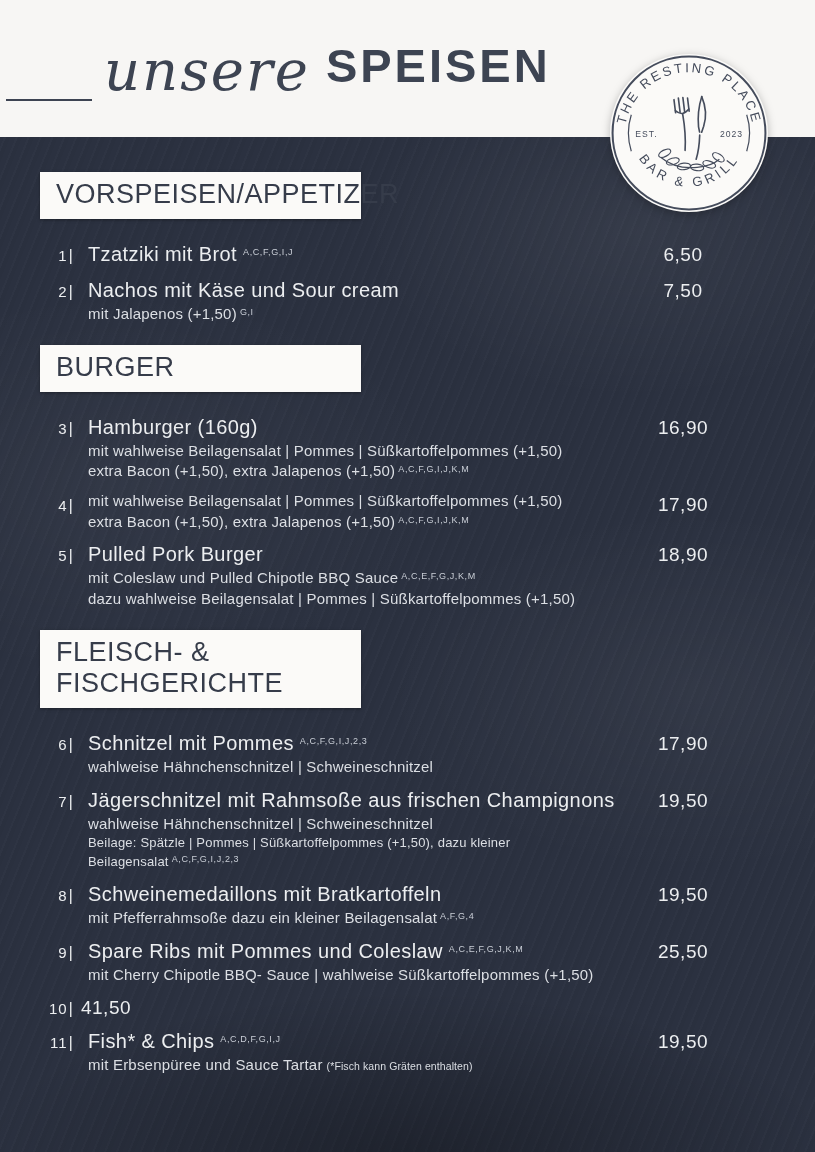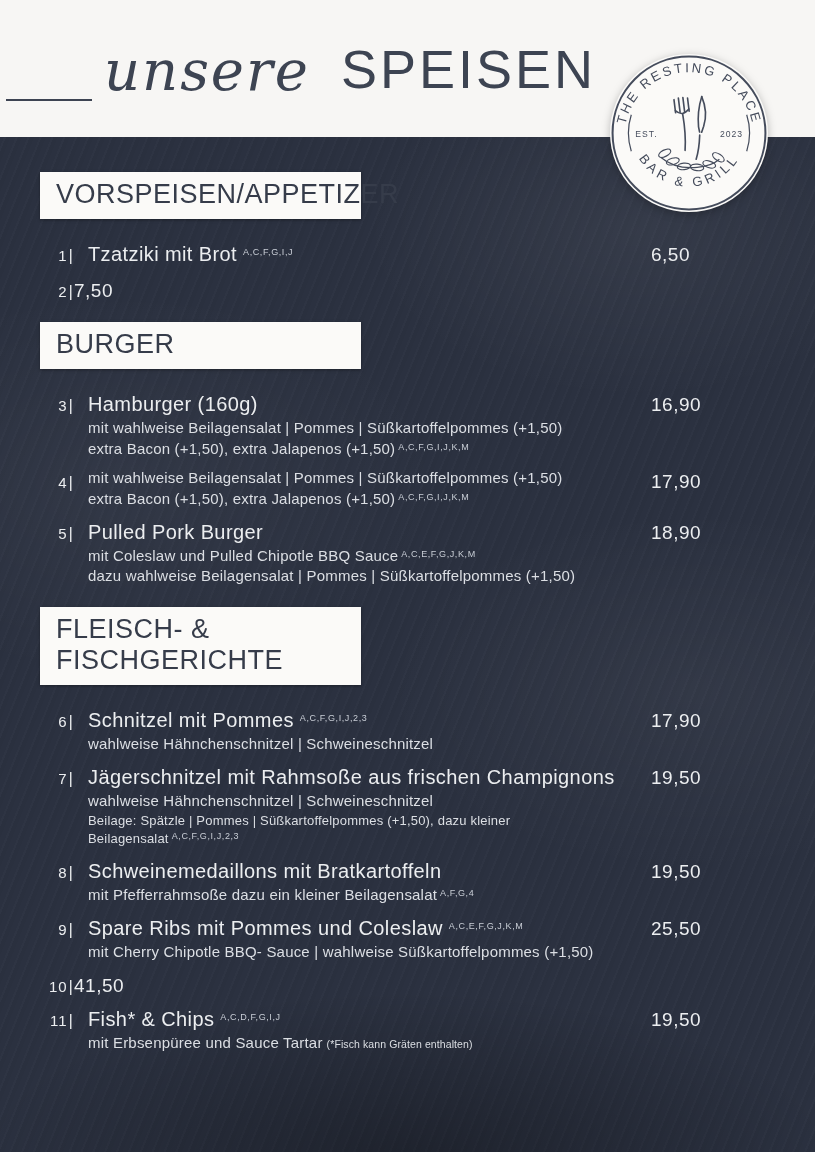--- a/index.html
+++ b/index.html
@@ -14,21 +14,21 @@
       radial-gradient(ellipse 500px 300px at 15% 42%, rgba(255,255,255,.035), transparent 65%),
       radial-gradient(ellipse 480px 280px at 85% 60%, rgba(255,255,255,.04), transparent 65%),
       radial-gradient(ellipse 600px 240px at 50% 101%, rgba(0,0,0,.30), transparent 72%),
       repeating-linear-gradient(112deg, rgba(255,255,255,.016) 0 2px, rgba(0,0,0,.025) 2px 6px, transparent 6px 11px);
   }
 
   .band{position:absolute;top:0;left:0;width:100%;height:137px;background:var(--band,#f7f6f4)}
   .rule{position:absolute;left:6px;top:99px;width:86px;height:2px;background:var(--ink,#3d4452)}
   .title{position:absolute;left:104px;top:38px;display:flex;align-items:flex-start;color:var(--ink,#3d4452)}
   .script{font-family:"DejaVu Serif",serif;font-style:italic;font-size:56px;letter-spacing:2px}
-  .caps{font-size:54px;letter-spacing:3px;margin-left:31px;font-weight:400}
+  .caps{font-size:47px;letter-spacing:3px;margin-left:16px;font-weight:700}
 
   .logo{position:absolute;left:608px;top:52px;width:162px;height:162px;filter:drop-shadow(0 2px 4px rgba(0,0,0,.25))}
   .logo svg{width:100%;height:100%}
   .logo-arc-text{font-size:13px;letter-spacing:2.5px;fill:#454c5c;font-family:"Liberation Sans",sans-serif}
   .logo-arc-text-b{font-size:13px;letter-spacing:3.5px;fill:#454c5c;font-family:"Liberation Sans",sans-serif}
   .logo-small{font-size:8.5px;letter-spacing:1px;fill:#454c5c;font-family:"Liberation Sans",sans-serif}
 
   .sections{position:absolute;top:137px;left:0;width:100%;padding:35px 100px 0 40px}
   .menu-section + .menu-section{margin-top:20px}
   .section-header{
@@ -39,21 +39,21 @@
   .item{display:flex;margin-bottom:9px;color:var(--text,#eceef0)}
   .num{width:34px;flex:none;text-align:right;font-size:15px;padding-top:5px;letter-spacing:1px;white-space:nowrap}
   .pipe{font-size:17px;margin-left:1px;font-weight:400;opacity:.95}
   .body{flex:1;padding-left:14px;min-width:0}
   .nameline{font-size:20px;letter-spacing:.4px;line-height:1.35}
   .sup{font-size:9px;letter-spacing:.6px;color:var(--allergen,#c9ced6);position:relative;top:-6px;margin-left:6px;white-space:nowrap}
   .detail{font-size:15px;line-height:1.38;color:var(--subtext,#dcdfe4);letter-spacing:.2px}
   .detail.small{font-size:13px;line-height:1.45}
   .detail .sup{top:-4px;margin-left:3px;margin-right:1px}
   .fine{font-size:10.5px;color:var(--subtext,#dcdfe4);margin-left:4px;letter-spacing:.1px}
-  .price{flex:none;width:64px;text-align:left;font-size:19px;padding-top:3px;letter-spacing:.5px}
+  .price{flex:none;width:64px;text-align:center;font-size:19px;padding-top:3px;letter-spacing:.5px}
 </style>
 </head>
 <body>
 
 <div class="page">
   <div class="band"></div>
   <div class="rule"></div>
   <div class="title">
     <span class="script">unsere</span>
     <span class="caps">SPEISEN</span>
@@ -103,20 +103,24 @@
         <div class="section-header">VORSPEISEN/APPETIZER</div>
         <div class="item">
           <div class="num">1<span class="pipe">|</span></div>
           <div class="body">
             <div class="nameline"><span class="name">Tzatziki mit Brot</span><span class="sup">A,C,F,G,I,J</span></div>
           </div>
           <div class="price">6,50</div>
         </div>
         <div class="item">
           <div class="num">2<span class="pipe">|</span></div>
+          <div class="body">
+            <div class="nameline"><span class="name">Nachos mit Käse und Sour cream</span></div>
+            <div class="detail"><span class="t">mit Jalapenos (+1,50)</span><span class="sup">G,I</span></div>
+          </div>
           <div class="price">7,50</div>
         </div>
       </div>
       <div class="menu-section">
         <div class="section-header">BURGER</div>
         <div class="item">
           <div class="num">3<span class="pipe">|</span></div>
           <div class="body">
             <div class="nameline"><span class="name">Hamburger (160g)</span></div>
             <div class="detail"><span class="t">mit wahlweise Beilagensalat | Pommes | Süßkartoffelpommes (+1,50)</span></div>

